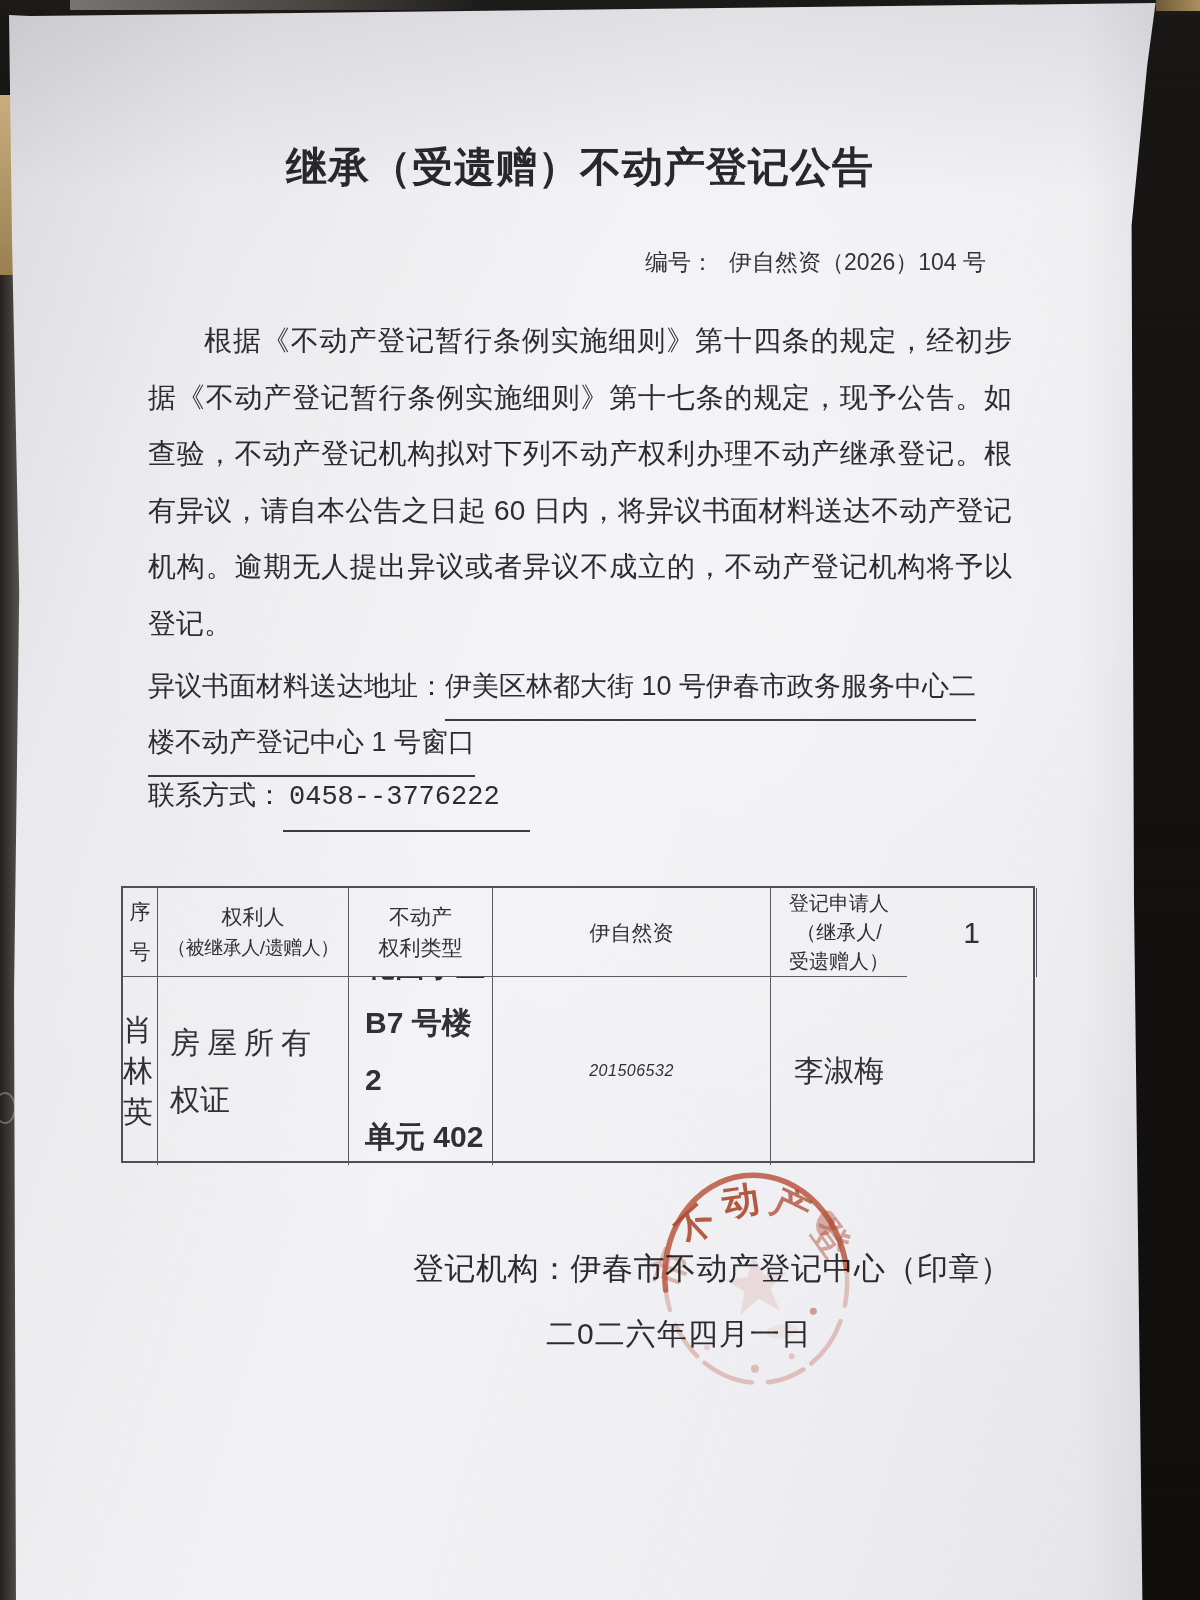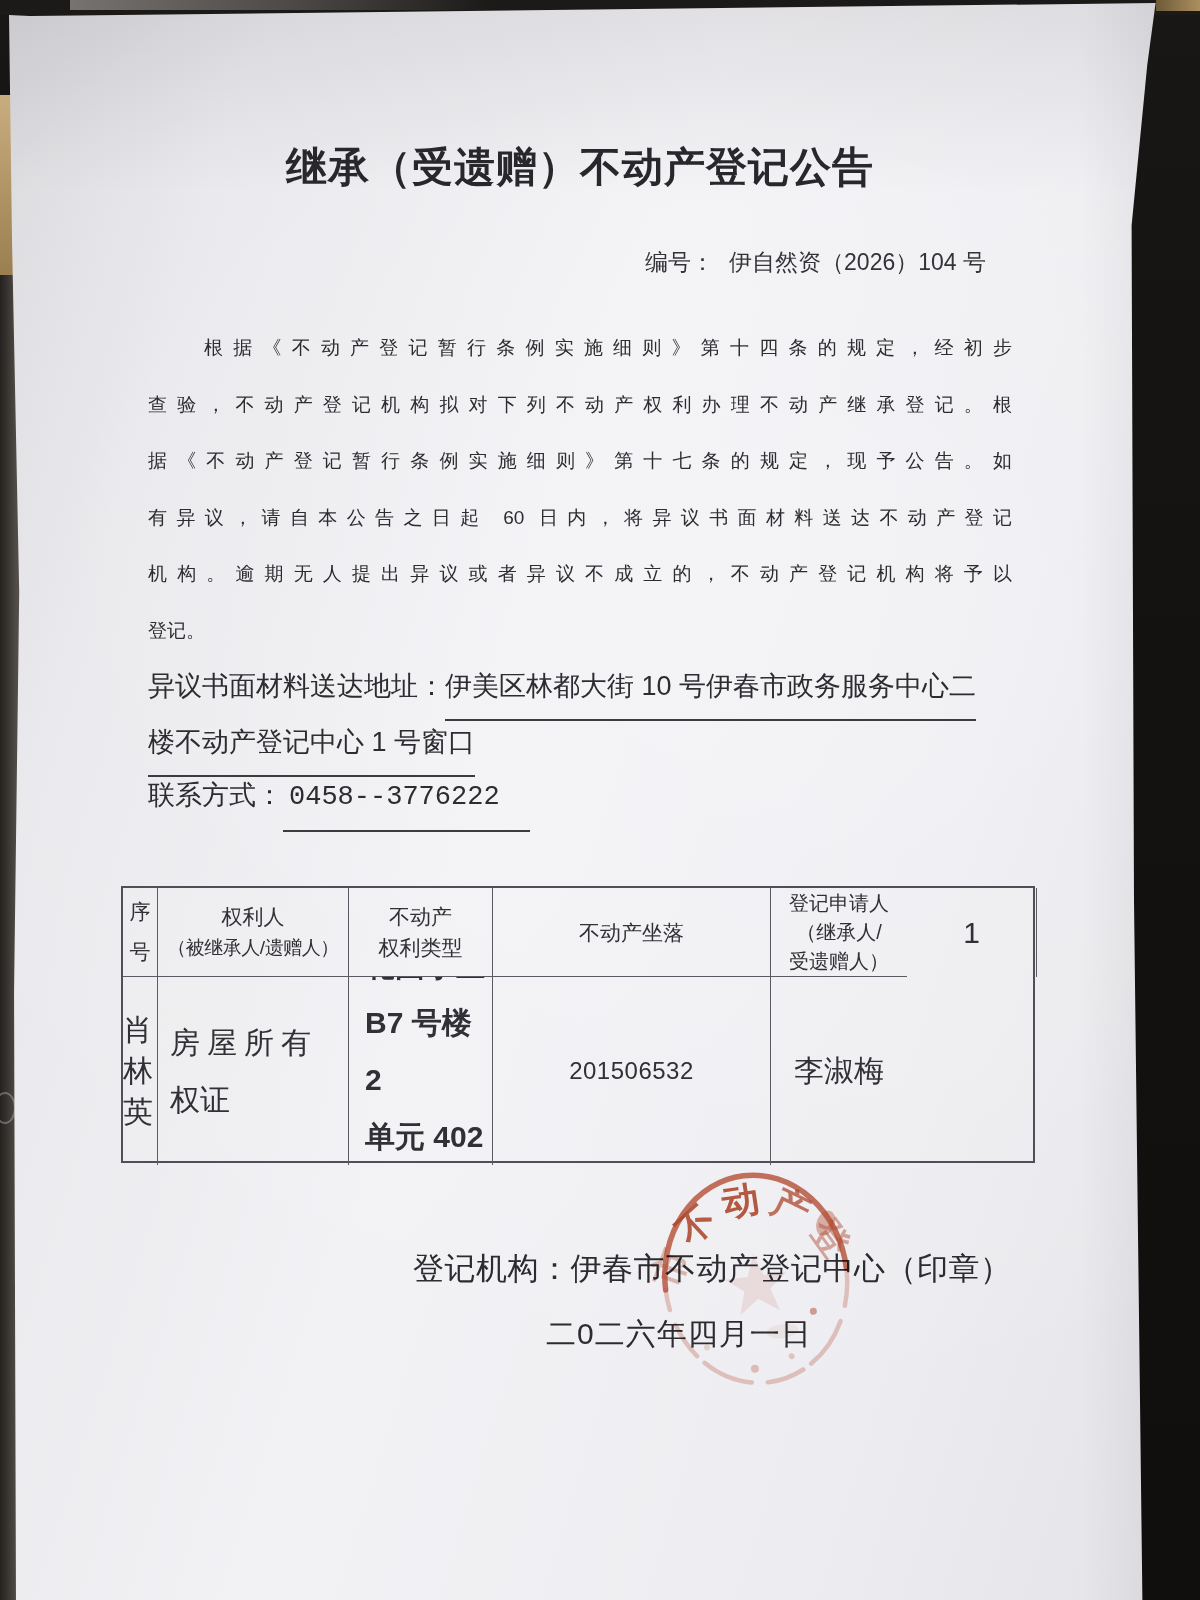--- a/index.html
+++ b/index.html
@@ -27,21 +27,21 @@
                       1.33% 100%,1.17% 62%,1.6% 37%,1% 15%,.75% .94%);
   }
   .paper-shade{position:absolute;inset:0;pointer-events:none;
     background:linear-gradient(180deg,rgba(60,60,70,.10) 0%,rgba(0,0,0,0) 12%),
                linear-gradient(270deg,rgba(40,40,50,.10) 0%,rgba(0,0,0,0) 10%);}
   .abs{position:absolute;}
   .title{left:148px;top:140px;width:864px;text-align:center;font-size:41px;font-weight:700;
          letter-spacing:1px;color:#27272c;}
   .docno{left:148px;top:247px;width:838px;text-align:right;font-size:23px;color:#333338;}
   .docno .lbl{margin-right:15px;}
-  .bodyblock{left:148px;top:320px;width:864px;font-size:19px;line-height:56.5px;color:#2c2c31;}
+  .bodyblock{left:148px;top:313px;width:864px;font-size:28px;line-height:56.5px;color:#2c2c31;}
   .jline{white-space:nowrap;text-align:justify;text-align-last:justify;text-justify:inter-character;}
   .indent{padding-left:56px;}
   .lline{white-space:nowrap;text-align:left;}
   .addr1{left:148px;top:659px;width:864px;font-size:27px;line-height:54px;white-space:nowrap;color:#2c2c31;}
   .addr2{left:148px;top:715px;width:864px;font-size:27px;line-height:54px;white-space:nowrap;color:#2c2c31;}
   .contact{left:148px;top:770px;width:864px;font-size:27px;line-height:54px;white-space:nowrap;color:#2c2c31;font-family:Liberation Mono, monospace;}
   .uline{border-bottom:2px solid #3b3b41;padding-bottom:18px;}
   .contact .uline{padding-left:6px;padding-right:30px;}
   
   .doc-table{left:121px;top:886px;width:914px;height:277px;display:grid;
@@ -53,21 +53,21 @@
      color:#303036;overflow:hidden;}
   .cell.lastcol{border-right:none;} .cell.lastrow{border-bottom:none;}
   .hdr{font-size:21px;line-height:31px;text-align:center;}
   .hdr.seqh{line-height:40px;}
   .hdr .small{font-size:19px;letter-spacing:-.5px;}
   .hdr6{font-size:20px;line-height:29px;}
   .data{font-size:30px;}
   .typecell{align-items:flex-start;justify-content:center;padding-left:12px;line-height:57px;}
   .typecell .sp{letter-spacing:7px;}
   .loccell{align-items:flex-start;justify-content:flex-end;padding-left:16px;line-height:57px;font-weight:bold;}
-  .certcell{font-size:24px;letter-spacing:.5px;}
+  .certcell{font-size:16px;letter-spacing:.5px;font-style:italic;}
   
   .authority{left:413px;top:1248px;font-size:31px;letter-spacing:.5px;color:#2b2b30;white-space:nowrap;}
   .dateline{left:546px;top:1314px;font-size:30px;letter-spacing:1px;color:#2b2b30;white-space:nowrap;}
   .seal{left:636px;top:1136px;mix-blend-mode:multiply;}
 </style>
 </head>
 <body>
 
 <div class="stage">
   <div class="bg-topbar"></div>
@@ -81,22 +81,22 @@
     <div class="paper-shade"></div>
 
     <div class="abs title">继承（受遗赠）不动产登记公告</div>
 
     <div class="abs docno">
       <span class="lbl">编号：</span><span>伊自然资（2026）104 号</span>
     </div>
 
     <div class="abs bodyblock">
       <div class="jline indent">根据《不动产登记暂行条例实施细则》第十四条的规定，经初步</div>
+      <div class="jline">据《不动产登记暂行条例实施细则》第十七条的规定，现予公告。如</div>
       <div class="jline">查验，不动产登记机构拟对下列不动产权利办理不动产继承登记。根</div>
-      <div class="jline">据《不动产登记暂行条例实施细则》第十七条的规定，现予公告。如</div>
       <div class="jline">有异议，请自本公告之日起 60 日内，将异议书面材料送达不动产登记</div>
       <div class="jline">机构。逾期无人提出异议或者异议不成立的，不动产登记机构将予以</div>
       <div class="lline">登记。</div>
     </div>
 
     <div class="abs addr1">
       <span>异议书面材料送达地址：</span><span class="uline">伊美区林都大街 10 号伊春市政务服务中心二</span>
     </div>
     <div class="abs addr2">
       <span class="uline">楼不动产登记中心 1 号窗口</span>
@@ -112,21 +112,21 @@
       </div>
       <div class="cell hdr">
         <div>权利人</div>
         <div class="small">（被继承人/遗赠人）</div>
       </div>
       <div class="cell hdr">
         <div>不动产</div>
         <div>权利类型</div>
       </div>
       <div class="cell hdr">
-        <div>不动产坐落</div>
+        <div>伊自然资</div>
       </div>
       <div class="cell hdr hdr6 lastcol">
         <div>登记申请人</div>
         <div>（继承人/</div>
         <div>受遗赠人）</div>
       </div>
 
       <div class="cell data lastrow">1</div>
       <div class="cell data lastrow">肖林英</div>
       <div class="cell data typecell lastrow">

